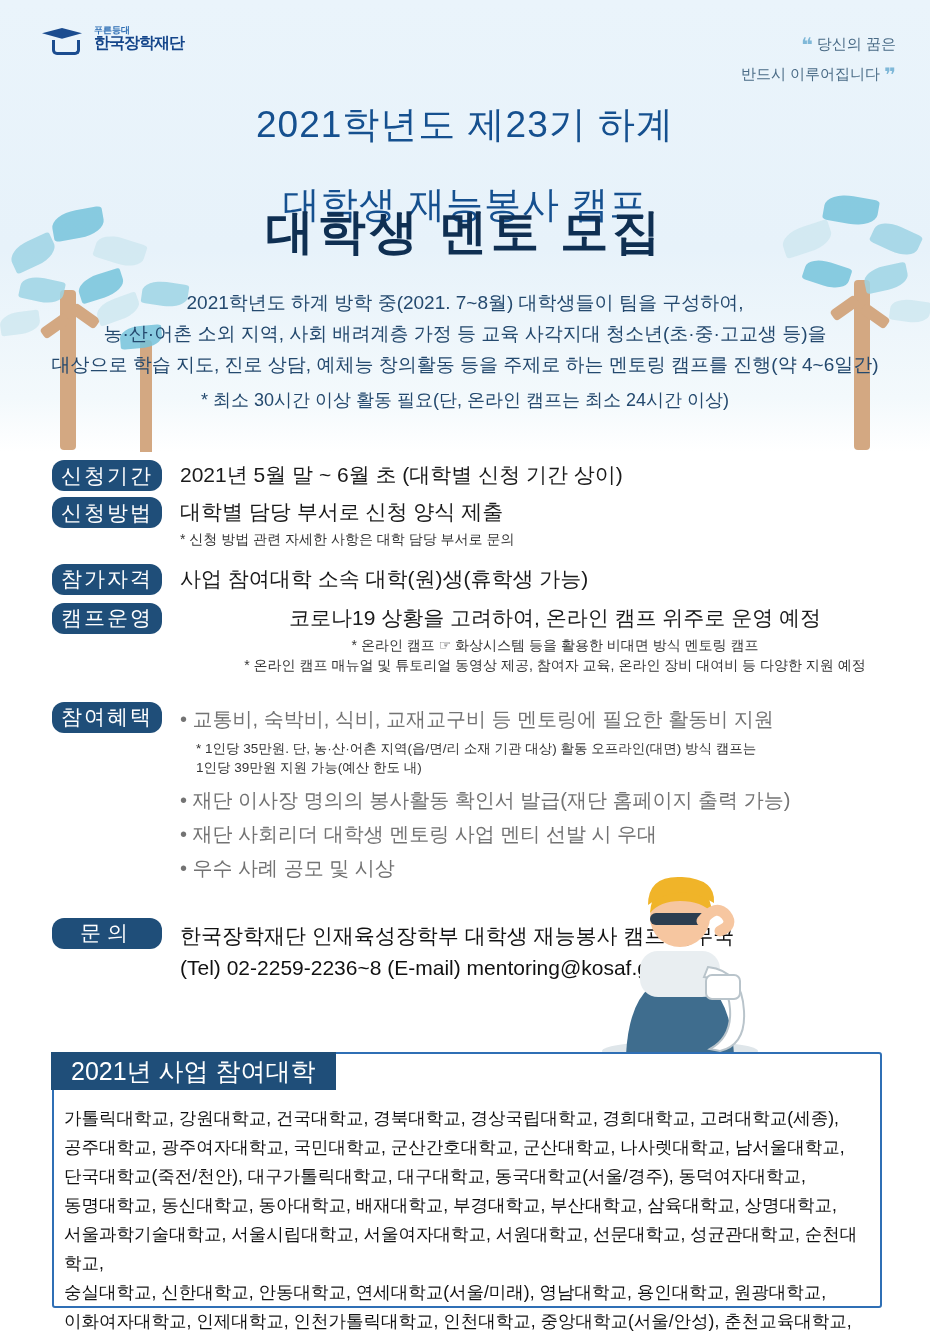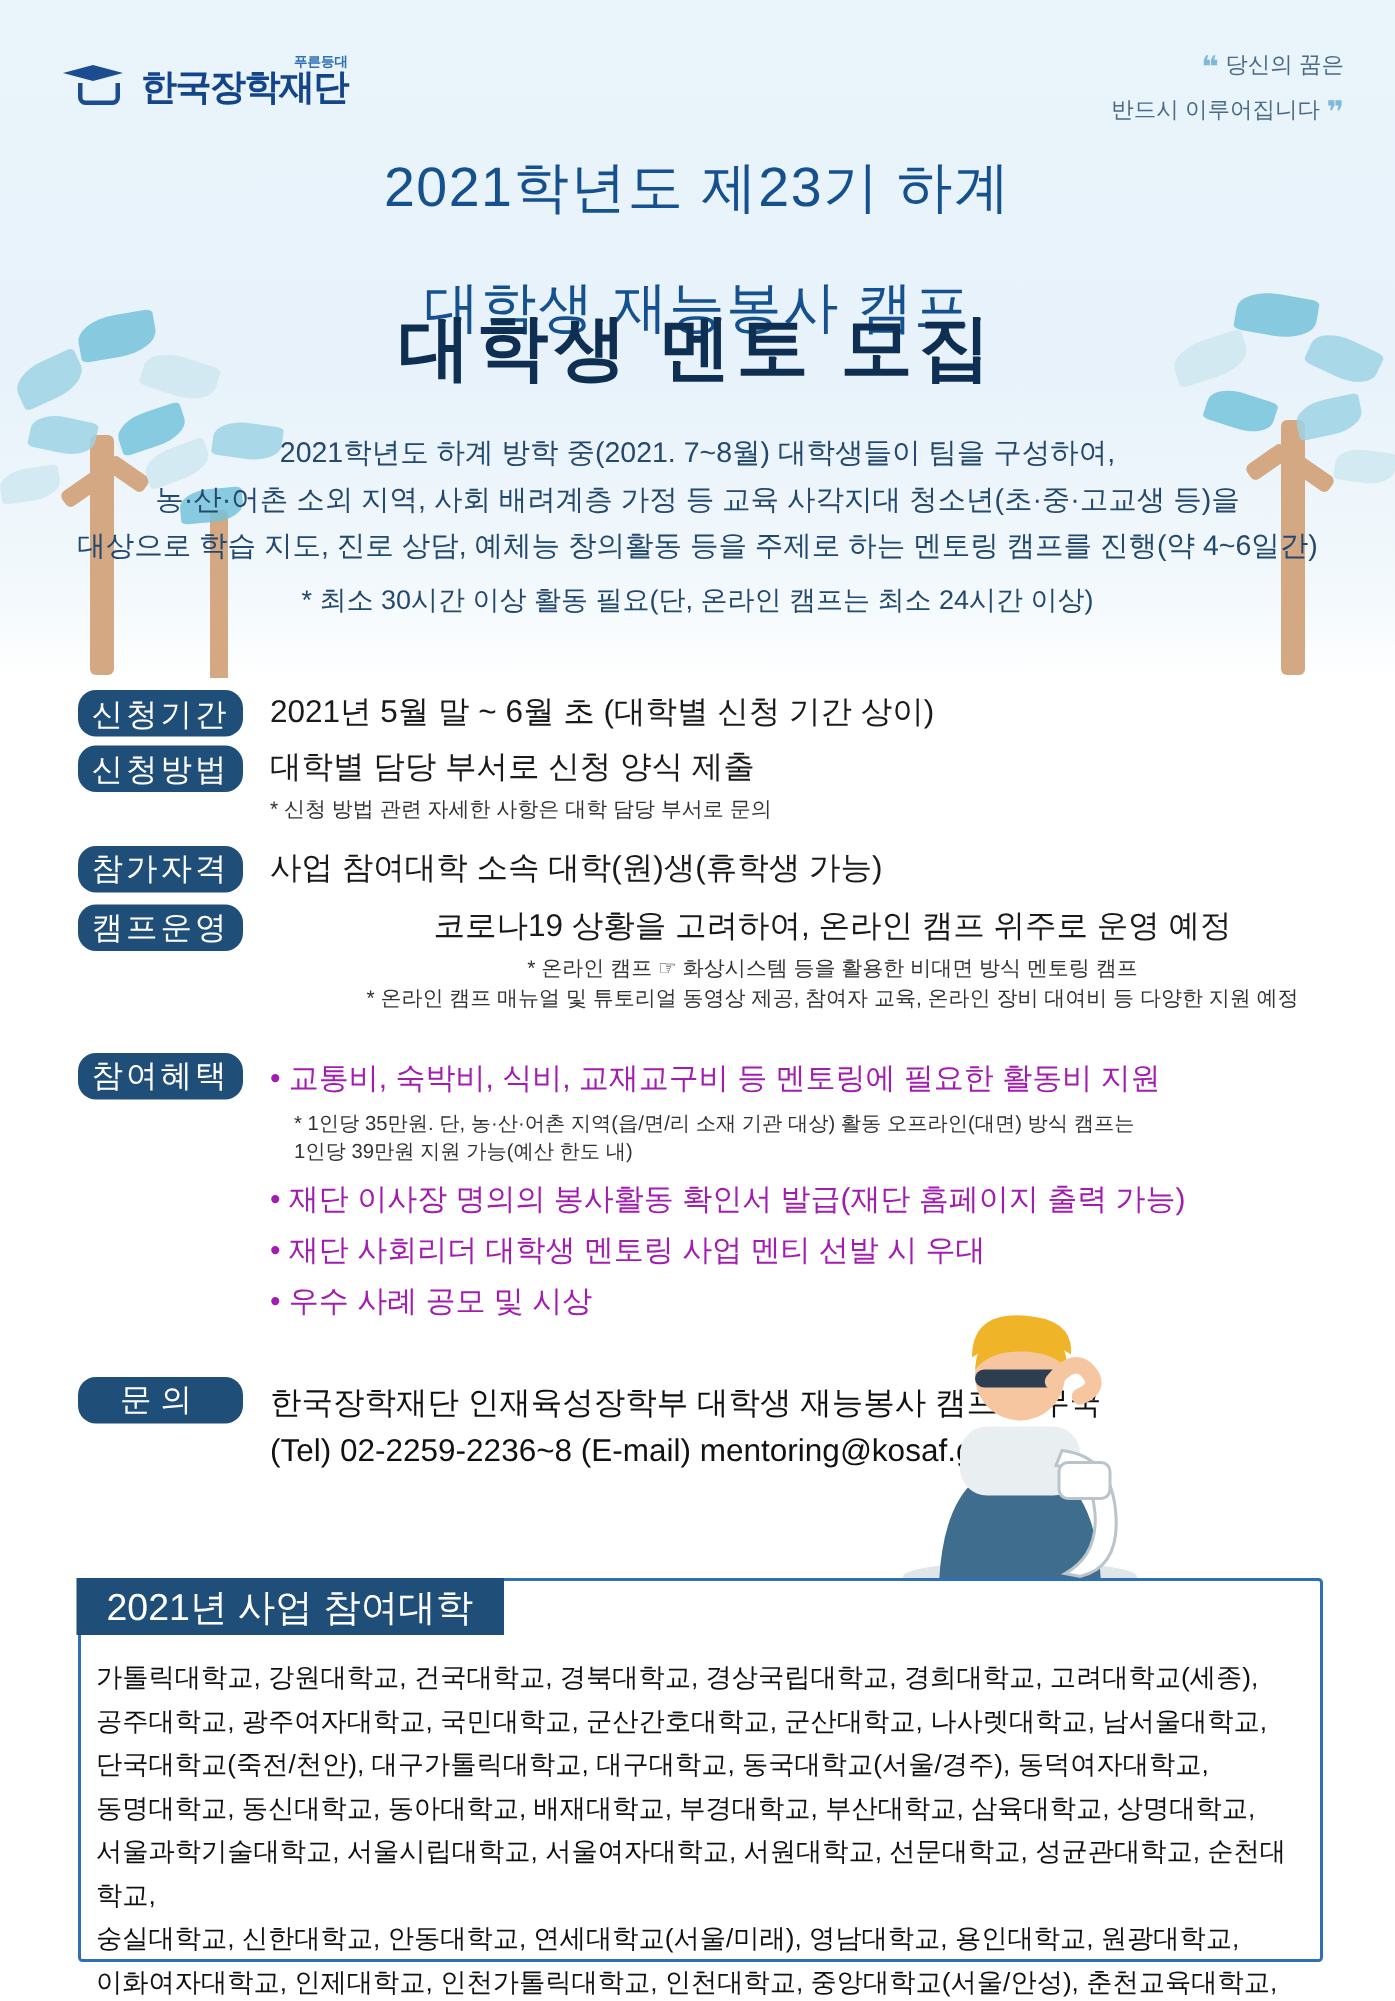--- a/index.html
+++ b/index.html
@@ -16,28 +16,28 @@
     background:linear-gradient(180deg,#eaf4fb 0%,#e7f2fa 55%,#f3f9fc 88%,#ffffff 100%);
     overflow:hidden;
   }
   
   .tree{position:absolute;}
   .trunk{position:absolute;background:#d3a882;border-radius:4px;}
   .leaf{position:absolute;background:#9ed3e4;border-radius:50% 10% 50% 10%;opacity:.85;}
   .leaf.d{background:#76c3da;}
   .leaf.t{background:#cfe7f0;}
 
-  .logo{position:absolute;left:42px;top:37px;display:flex;align-items:center;gap:6px;text-align:right;}
+  .logo{position:absolute;left:42px;top:22px;display:flex;align-items:center;gap:6px;}
   .logo-mark{width:46px;height:34px;position:relative;}
   .logo-cap{position:absolute;left:0;top:6px;width:40px;height:14px;background:#1b4c8f;
     clip-path:polygon(50% 0,100% 38%,50% 76%,0 38%);}
   .logo-base{position:absolute;left:10px;top:18px;width:22px;height:12px;border:3px solid #1b4c8f;border-top:none;border-radius:0 0 5px 5px;}
   .logo-txt{display:flex;flex-direction:column;line-height:1.05;}
   .logo-small{font-size:9px;color:#2f6fb5;font-weight:bold;}
-  .logo-big{font-size:24px;color:#14458a;font-weight:bold;letter-spacing:-1px;}
+  .logo-big{font-size:16px;color:#14458a;font-weight:bold;letter-spacing:-1px;}
 
   .slogan{position:absolute;right:34px;top:30px;text-align:right;color:#4a6b86;font-size:15px;line-height:1.5;}
   .slogan .q{color:#7fb8d8;font-size:20px;font-weight:bold;vertical-align:-3px;}
 
   .t-line1,.t-line2{
     position:absolute;width:930px;text-align:center;color:#15508f;
     font-size:37px;letter-spacing:1px;
   }
   .t-line1{top:100px;}
   .t-line2{top:152px;margin-top:28px;}
@@ -59,21 +59,21 @@
     background:#1f4e79;color:#fff;font-size:21px;letter-spacing:2px;
     display:flex;align-items:center;justify-content:center;border-radius:12px;
   }
   .tag.small{letter-spacing:6px;}
   .rowbody{flex:1;padding-top:1px;}
   .rowbody .main{font-size:21px;color:#1a1a1a;line-height:1.35;}
   .rowbody .sub{font-size:14px;color:#333;line-height:1.45;margin-top:3px;}
 
   
   .benefits{margin-top:2px;}
-  .bullet{font-size:20px;color:#a21caf;line-height:1.45;margin-bottom:5px;text-indent:-16px;padding-left:16px;}
+  .bullet{font-size:20px;color:#737373;line-height:1.45;margin-bottom:5px;text-indent:-16px;padding-left:16px;}
   .bullet:before{content:"• ";}
   .bsub{font-size:13.5px;color:#333;line-height:1.45;margin:0 16px 8px 16px;}
 
   
   .contact{margin-top:2px;font-size:21px;color:#111;line-height:1.45;}
 
   
   .unibox{position:absolute;left:52px;top:1052px;width:826px;height:252px;
     border:2px solid #2f6fb5;border-radius:3px;background:#fff;}
   .unititle{position:absolute;left:51px;top:1052px;height:38px;padding:0 20px;

